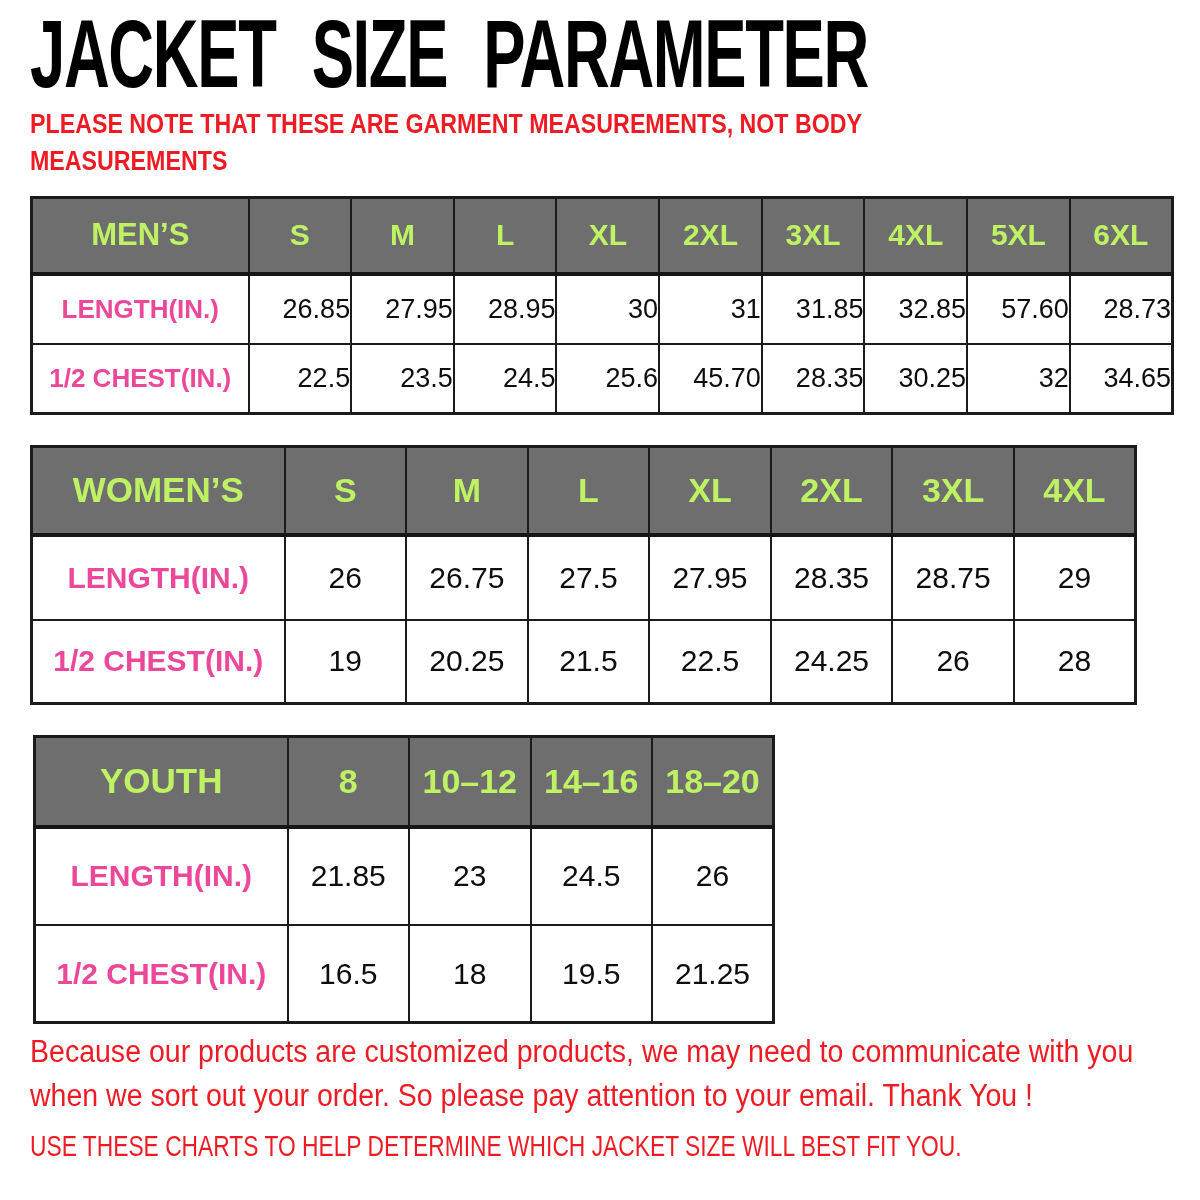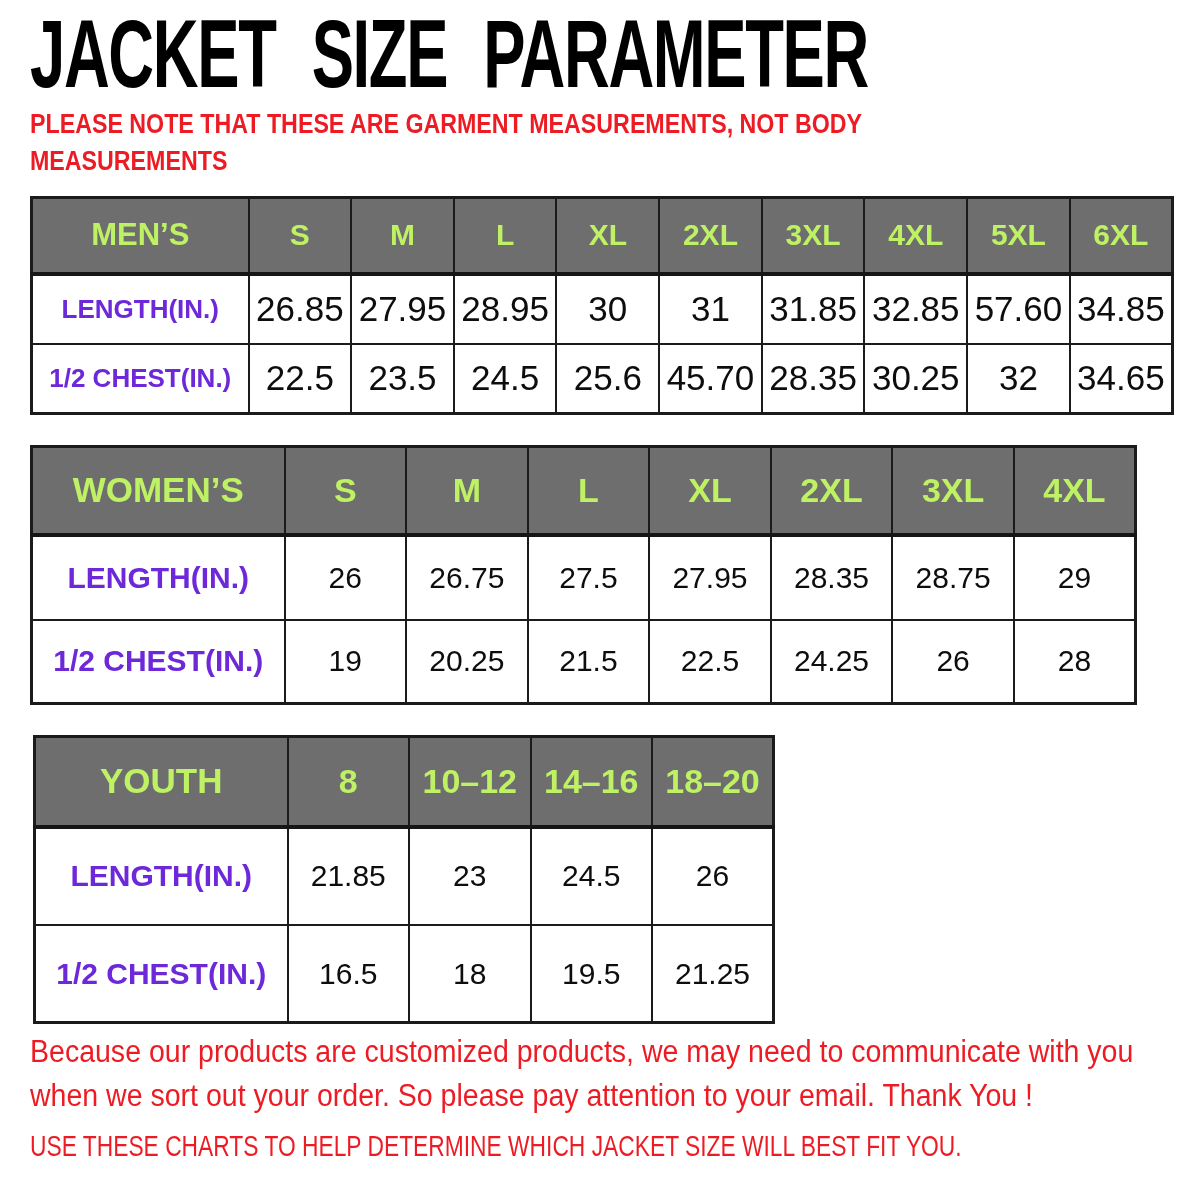--- a/index.html
+++ b/index.html
@@ -26,30 +26,30 @@
     border-collapse:collapse;table-layout:fixed;width:100%;height:100%;
     border:3px solid #1b1b1b;
   }
   .tbl th,.tbl td{
     border:2px solid #1b1b1b;text-align:center;vertical-align:middle;padding:0;
     overflow:hidden;
   }
   .tbl thead th{
     background:#6e6e6e;color:#bef264;border-bottom:4px solid #161616;
   }
-  .tbl th.rowlabel{background:#ffffff;color:#6d28d9;}
+  .tbl th.rowlabel{background:#ffffff;color:#ec4899;}
   .tbl td{color:#0d0d0d;font-weight:400;}
   
   .mens{left:30px;top:196px;width:1144px;height:219px;}
   .mens .col-first{width:217px;}
   .mens thead tr{height:76px;}
   .mens thead th{font-size:30px;font-weight:700;}
   .mens th.group{font-size:31px;}
   .mens th.rowlabel{font-size:26px;font-weight:700;}
-  .mens td{font-size:35px;}
+  .mens td{font-size:27px;text-align:right;}
   
   .womens{left:30px;top:445px;width:1107px;height:260px;}
   .womens .col-first{width:253px;}
   .womens thead tr{height:88px;}
   .womens thead th{font-size:34px;font-weight:700;}
   .womens th.group{font-size:35px;}
   .womens th.rowlabel{font-size:30px;font-weight:700;}
   .womens td{font-size:30px;}
   
   .youth{left:33px;top:735px;width:742px;height:289px;}
@@ -115,21 +115,21 @@
           <tr>
             <th class="rowlabel">LENGTH(IN.)</th>
             <td>26.85</td>
             <td>27.95</td>
             <td>28.95</td>
             <td>30</td>
             <td>31</td>
             <td>31.85</td>
             <td>32.85</td>
             <td>57.60</td>
-            <td>34.85</td>
+            <td>28.73</td>
           </tr>
           <tr>
             <th class="rowlabel">1/2 CHEST(IN.)</th>
             <td>22.5</td>
             <td>23.5</td>
             <td>24.5</td>
             <td>25.6</td>
             <td>45.70</td>
             <td>28.35</td>
             <td>30.25</td>

